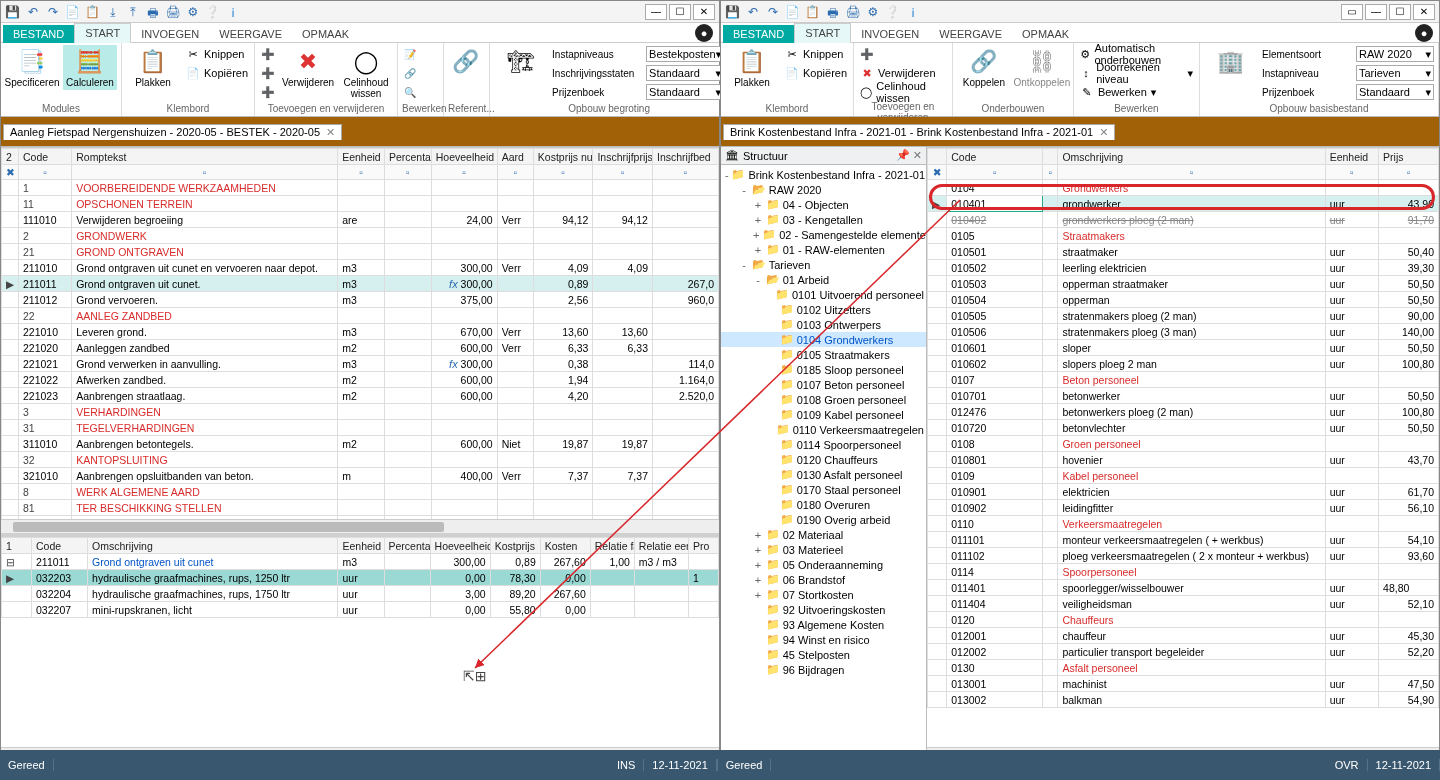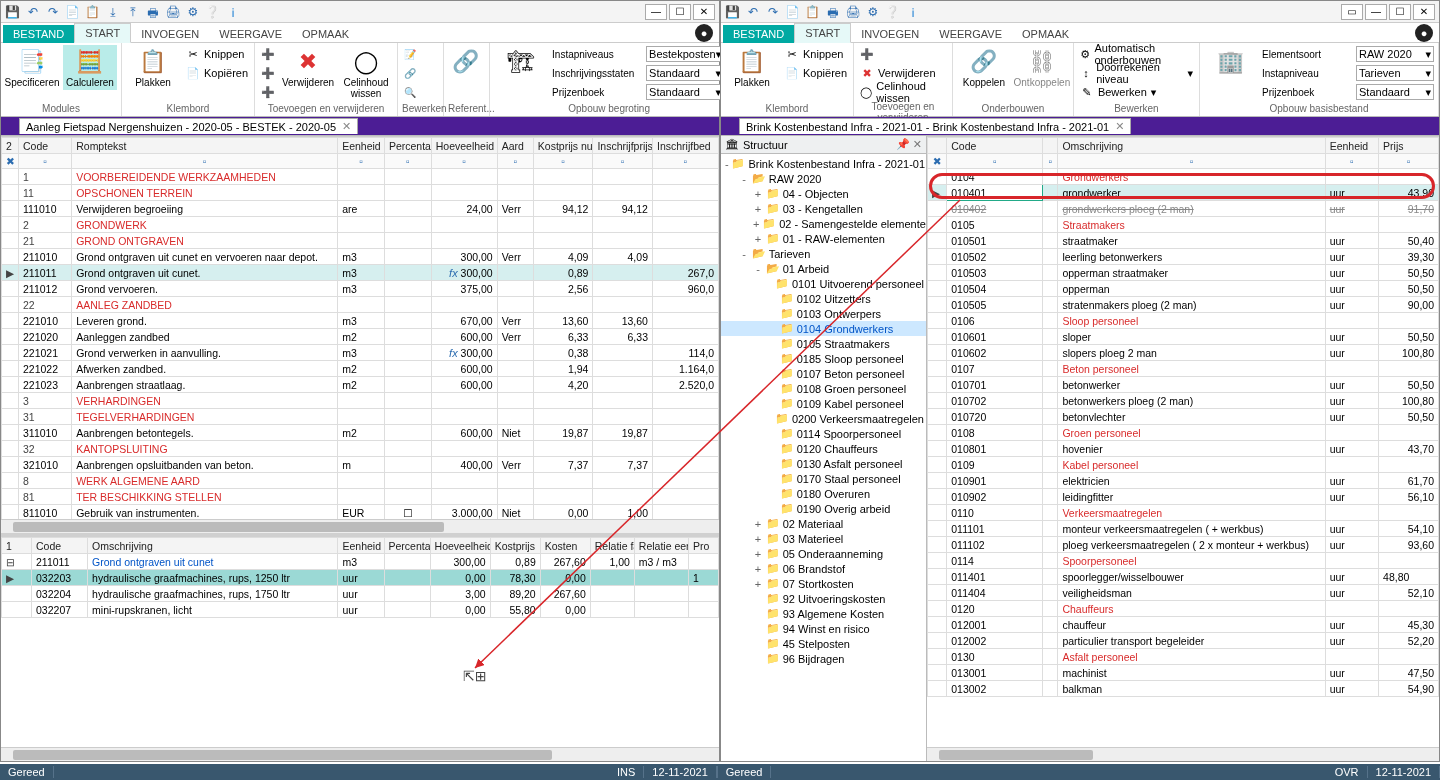--- a/index.html
+++ b/index.html
@@ -28,21 +28,21 @@
 .rbtn-lg{display:flex;flex-direction:column;align-items:center;width:54px;cursor:pointer;padding:2px}
 .rbtn-lg .ico{font-size:22px;height:30px;display:flex;align-items:center;justify-content:center}
 .rbtn-lg .lbl{font-size:10px;text-align:center;line-height:11px}
 .rbtn-sm{display:flex;align-items:center;gap:4px;height:18px;cursor:pointer;font-size:10px;padding:0 2px}
 .rbtn-sm .ico{width:14px;text-align:center}
 .vstack{display:flex;flex-direction:column;gap:1px}
 .rfield{display:flex;align-items:center;gap:4px;height:18px}
 .rfield label{font-size:10px;min-width:90px}
 .rfield .sel{border:1px solid #aaa;height:16px;min-width:78px;font-size:10px;padding:0 2px;background:#fff;display:flex;align-items:center;justify-content:space-between}
 
-.doctab-bar{height:19px;background:#4c1d95;border-bottom:1px solid #bbb;display:flex;align-items:center;padding:0 18px}
+.doctab-bar{height:30px;background:#a16207;border-bottom:1px solid #bbb;display:flex;align-items:center;padding:0 2px}
 .doctab{background:#fff;border:1px solid #aaa;padding:1px 6px;font-size:10px;display:flex;align-items:center;gap:6px;border-bottom:none}
 .doctab .x{color:#888;cursor:pointer}
 
 .grid{flex:1;overflow:auto;position:relative;border-top:1px solid #ccc}
 .gridtbl{border-collapse:collapse;width:100%;table-layout:fixed}
 .gridtbl th,.gridtbl td{border:1px solid #ddd;padding:1px 4px;font-size:10.5px;white-space:nowrap;overflow:hidden;text-align:left;height:16px}
 .gridtbl th{background:#f4f4f4;font-weight:normal;color:#222;position:sticky;top:0}
 .filterrow td{background:#fafafa;color:#2b6cb0;text-align:center;height:14px}
 .redhead{color:#d82b2b}
 .rownum{color:#444}
@@ -62,21 +62,21 @@
 .tn{display:flex;align-items:center;gap:3px;padding:0 2px;height:15px;cursor:pointer;font-size:10.5px;white-space:nowrap}
 .tn .exp{width:10px;text-align:center;color:#666}
 .tn .fico{color:#d9a441}
 .tn.sel{background:#cde8ff}
 .tn .lbl.link{color:#0054c7}
 
 .hl-oval{position:absolute;border:3px solid #d8262a;border-radius:18px;pointer-events:none}
 
 .dragline{position:absolute;pointer-events:none}
 
-.statusbar{height:16px;background:#39576e;color:#fff;display:flex;align-items:center;font-size:10px;position:absolute;bottom:0;left:0;right:0}
+.statusbar{height:30px;background:#39576e;color:#fff;display:flex;align-items:center;font-size:10px;position:absolute;bottom:0;left:0;right:0}
 .statusbar .cell{padding:0 8px;border-right:1px solid #56728a}
 .statusbar .spacer{flex:1}
 
 .hscroll{height:14px;background:#eee;border-top:1px solid #ccc;display:flex;align-items:center}
 .hscroll .thumb{height:10px;background:#bbb;margin:0 12px;border-radius:2px}
 </style>
 </head>
 <body>
 
 <div class="app-shell">
@@ -854,21 +854,21 @@
               <span class="lbl ">0108 Groen personeel</span>
             </div>
             <div class="tn " style="padding-left:46px">
               <span class="exp"></span>
               <span class="fico">📁</span>
               <span class="lbl ">0109 Kabel personeel</span>
             </div>
             <div class="tn " style="padding-left:46px">
               <span class="exp"></span>
               <span class="fico">📁</span>
-              <span class="lbl ">0200 Verkeersmaatregelen</span>
+              <span class="lbl ">0110 Verkeersmaatregelen</span>
             </div>
             <div class="tn " style="padding-left:46px">
               <span class="exp"></span>
               <span class="fico">📁</span>
               <span class="lbl ">0114 Spoorpersoneel</span>
             </div>
             <div class="tn " style="padding-left:46px">
               <span class="exp"></span>
               <span class="fico">📁</span>
               <span class="lbl ">0120 Chauffeurs</span>
@@ -1012,21 +1012,21 @@
                   <td style="">010501</td>
                   <td></td>
                   <td class="" style="">straatmaker</td>
                   <td style="">uur</td>
                   <td style="text-align:right;">50,40</td>
                 </tr>
                 <tr class="">
                   <td class="arrow-col"></td>
                   <td style="">010502</td>
                   <td></td>
-                  <td class="" style="">leerling betonwerkers</td>
+                  <td class="" style="">leerling elektricien</td>
                   <td style="">uur</td>
                   <td style="text-align:right;">39,30</td>
                 </tr>
                 <tr class="">
                   <td class="arrow-col"></td>
                   <td style="">010503</td>
                   <td></td>
                   <td class="" style="">opperman straatmaker</td>
                   <td style="">uur</td>
                   <td style="text-align:right;">50,50</td>
@@ -1042,25 +1042,25 @@
                 <tr class="">
                   <td class="arrow-col"></td>
                   <td style="">010505</td>
                   <td></td>
                   <td class="" style="">stratenmakers ploeg (2 man)</td>
                   <td style="">uur</td>
                   <td style="text-align:right;">90,00</td>
                 </tr>
                 <tr class="">
                   <td class="arrow-col"></td>
-                  <td style="">0106</td>
-                  <td></td>
-                  <td class="redhead" style="">Sloop personeel</td>
-                  <td style=""></td>
-                  <td style="text-align:right;"></td>
+                  <td style="">010506</td>
+                  <td></td>
+                  <td class="" style="">stratenmakers ploeg (3 man)</td>
+                  <td style="">uur</td>
+                  <td style="text-align:right;">140,00</td>
                 </tr>
                 <tr class="">
                   <td class="arrow-col"></td>
                   <td style="">010601</td>
                   <td></td>
                   <td class="" style="">sloper</td>
                   <td style="">uur</td>
                   <td style="text-align:right;">50,50</td>
                 </tr>
                 <tr class="">
@@ -1082,21 +1082,21 @@
                 <tr class="">
                   <td class="arrow-col"></td>
                   <td style="">010701</td>
                   <td></td>
                   <td class="" style="">betonwerker</td>
                   <td style="">uur</td>
                   <td style="text-align:right;">50,50</td>
                 </tr>
                 <tr class="">
                   <td class="arrow-col"></td>
-                  <td style="">010702</td>
+                  <td style="">012476</td>
                   <td></td>
                   <td class="" style="">betonwerkers ploeg (2 man)</td>
                   <td style="">uur</td>
                   <td style="text-align:right;">100,80</td>
                 </tr>
                 <tr class="">
                   <td class="arrow-col"></td>
                   <td style="">010720</td>
                   <td></td>
                   <td class="" style="">betonvlechter</td>

